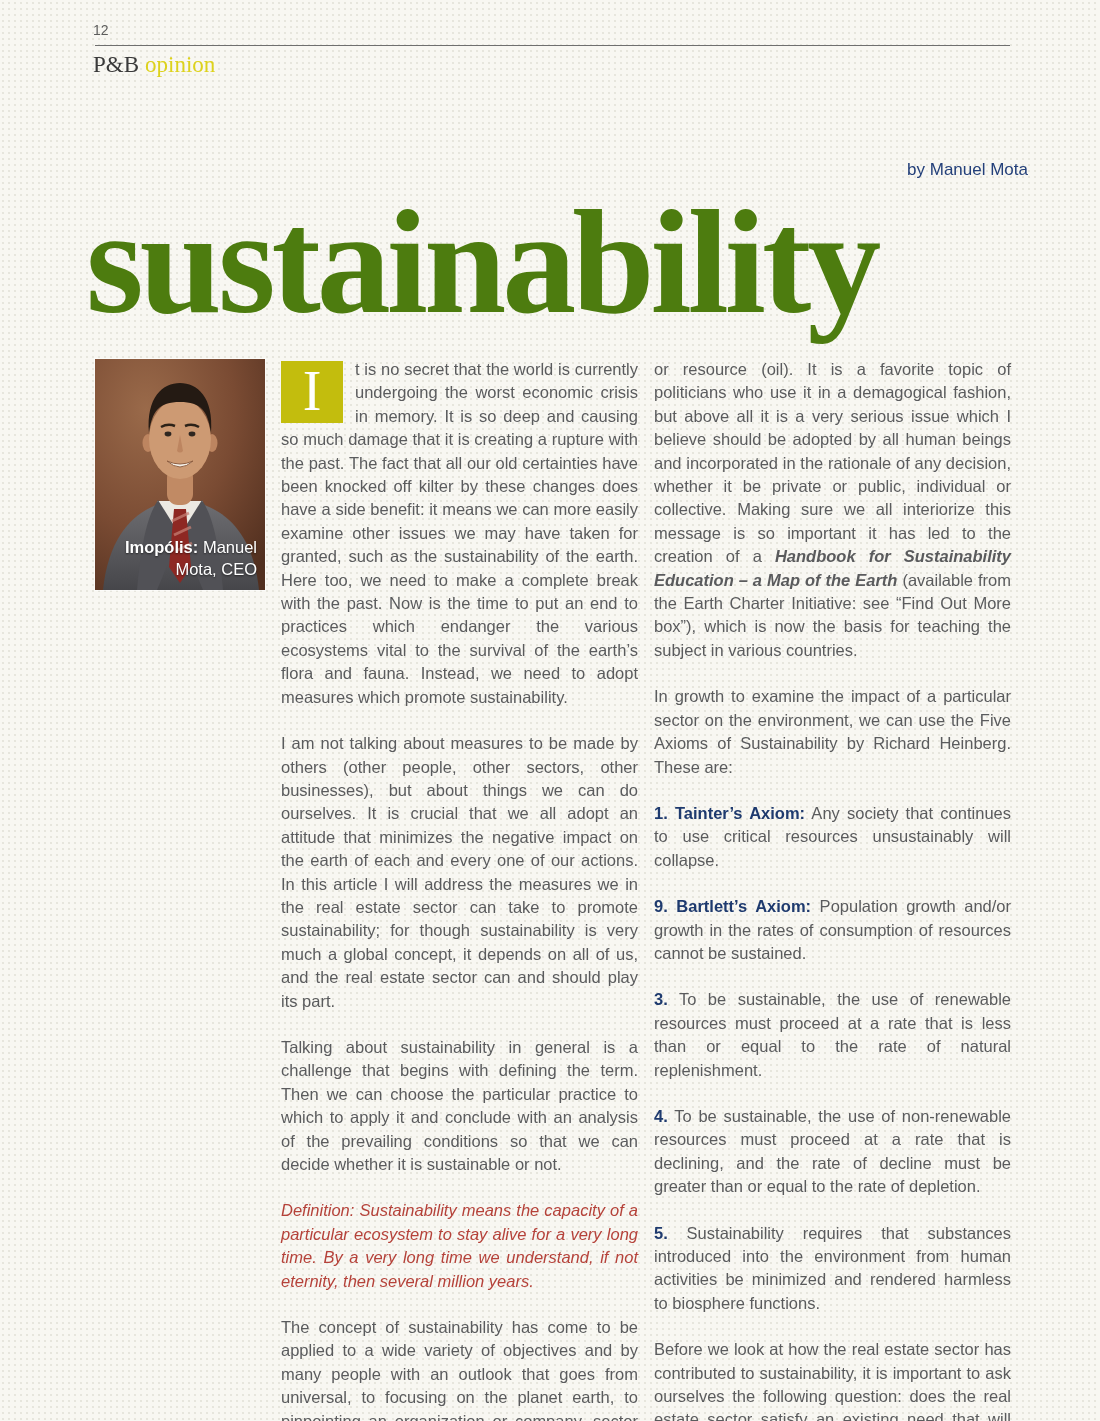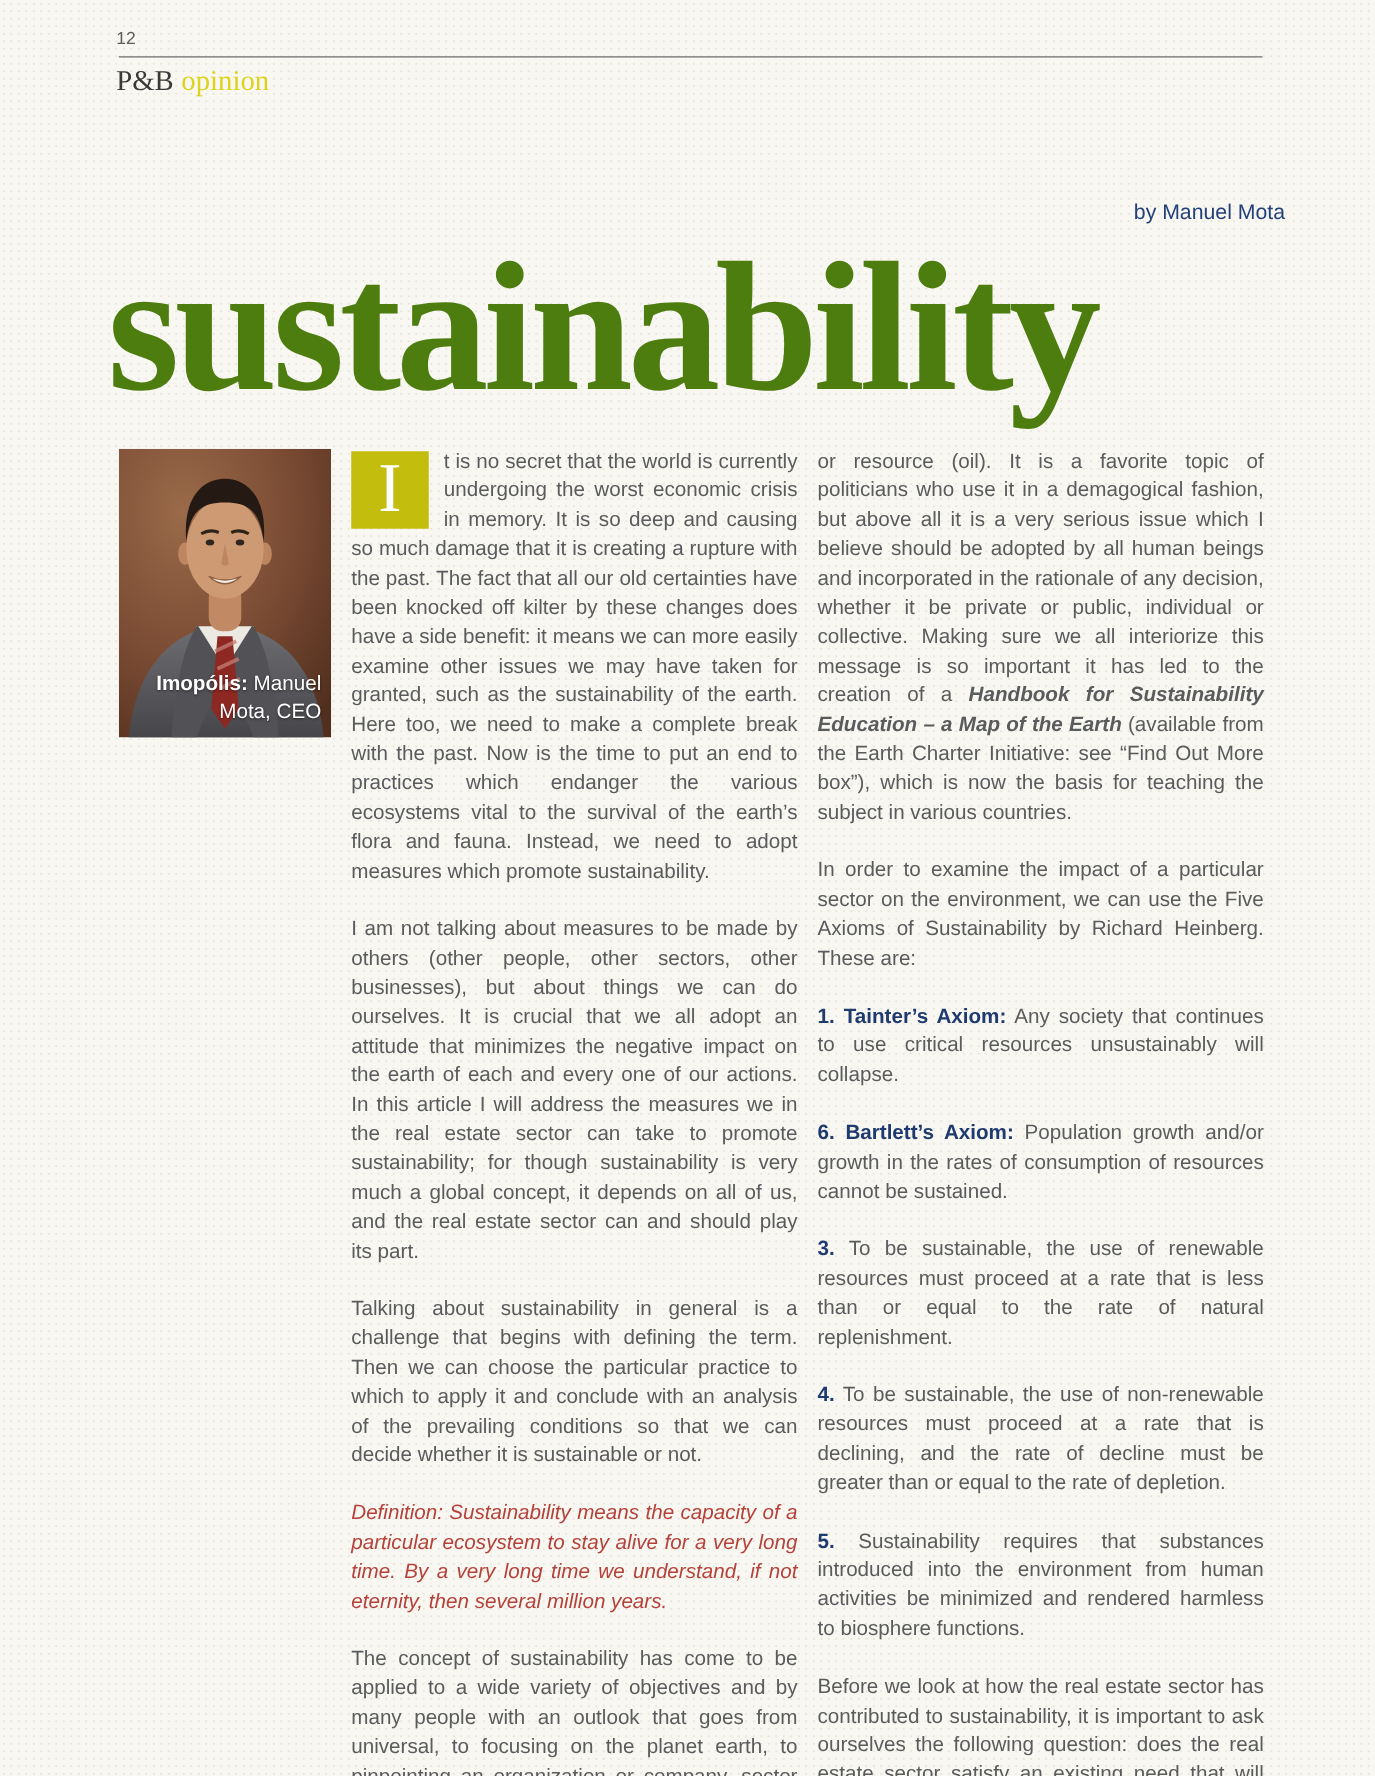--- a/index.html
+++ b/index.html
@@ -115,22 +115,22 @@
   <div class="col col-left">
     <p><span class="dropcap">I</span><span>t is no secret that the world is currently undergoing the worst economic crisis in memory. It is so deep and causing so much damage that it is creating a rupture with the past. The fact that all our old certainties have been knocked off kilter by these changes does have a side benefit: it means we can more easily examine other issues we may have taken for granted, such as the sustainability of the earth. Here too, we need to make a complete break with the past. Now is the time to put an end to practices which endanger the various ecosystems vital to the survival of the earth’s flora and fauna. Instead, we need to adopt measures which promote sustainability.</span></p>
     <p>I am not talking about measures to be made by others (other people, other sectors, other businesses), but about things we can do ourselves. It is crucial that we all adopt an attitude that minimizes the negative impact on the earth of each and every one of our actions. In this article I will address the measures we in the real estate sector can take to promote sustainability; for though sustainability is very much a global concept, it depends on all of us, and the real estate sector can and should play its part.</p>
     <p>Talking about sustainability in general is a challenge that begins with defining the term. Then we can choose the particular practice to which to apply it and conclude with an analysis of the prevailing conditions so that we can decide whether it is sustainable or not.</p>
     <p class="definition">Definition: Sustainability means the capacity of a particular ecosystem to stay alive for a very long time. By a very long time we understand, if not eternity, then several million years.</p>
     <p>The concept of sustainability has come to be applied to a wide variety of objectives and by many people with an outlook that goes from universal, to focusing on the planet earth, to pinpointing an organization or company, sector (eg real estate)</p>
   </div>
 
   <div class="col col-right">
     <p><span>or resource (oil). It is a favorite topic of politicians who use it in a demagogical fashion, but above all it is a very serious issue which I believe should be adopted by all human beings and incorporated in the rationale of any decision, whether it be private or public, individual or collective. Making sure we all interiorize this message is so important it has led to the creation of a </span><span class="book">Handbook for Sustainability Education – a Map of the Earth</span><span> (available from the Earth Charter Initiative: see “Find Out More box”), which is now the basis for teaching the subject in various countries.</span></p>
-    <p>In order to examine the impact of a particular sector on the environment, we can use the Five Axioms of Sustainability by Richard Heinberg. These are:</p>
+    <p>In growth to examine the impact of a particular sector on the environment, we can use the Five Axioms of Sustainability by Richard Heinberg. These are:</p>
     <p><span class="axiom-lead">1. Tainter’s Axiom:</span><span> Any society that continues to use critical resources unsustainably will collapse.</span></p>
-    <p><span class="axiom-lead">6. Bartlett’s Axiom:</span><span> Population growth and/or growth in the rates of consumption of resources cannot be sustained.</span></p>
+    <p><span class="axiom-lead">9. Bartlett’s Axiom:</span><span> Population growth and/or growth in the rates of consumption of resources cannot be sustained.</span></p>
     <p><span class="axiom-lead">3.</span><span> To be sustainable, the use of renewable resources must proceed at a rate that is less than or equal to the rate of natural replenishment.</span></p>
     <p><span class="axiom-lead">4.</span><span> To be sustainable, the use of non-renewable resources must proceed at a rate that is declining, and the rate of decline must be greater than or equal to the rate of depletion.</span></p>
     <p><span class="axiom-lead">5.</span><span> Sustainability requires that substances introduced into the environment from human activities be minimized and rendered harmless to biosphere functions.</span></p>
     <p>Before we look at how the real estate sector has contributed to sustainability, it is important to ask ourselves the following question: does the real estate sector satisfy an existing need that will continue to exist for an indefinite, infinite period</p>
   </div>
 
 </div>
 
 </body></html>

